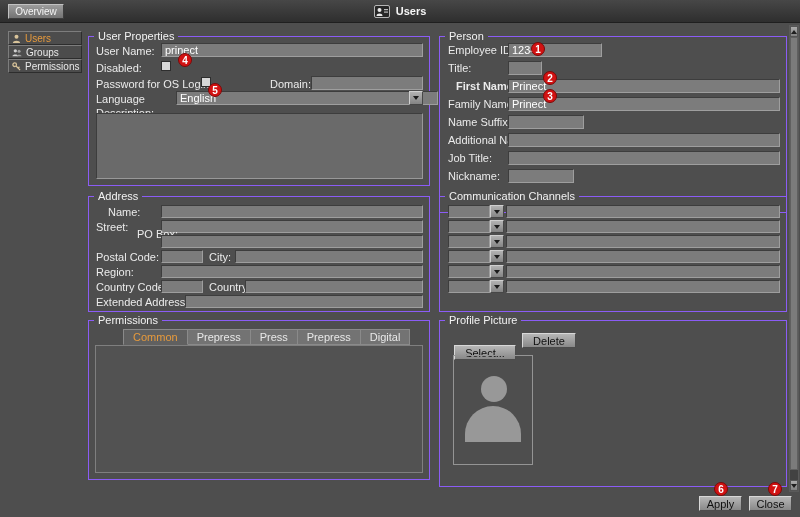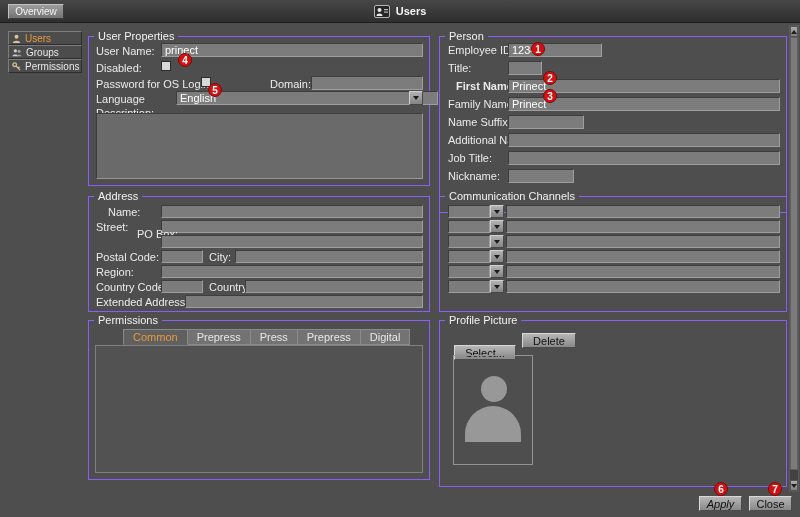--- a/index.html
+++ b/index.html
@@ -96,21 +96,21 @@
   .scrollbar { position:absolute; left:789px; top:25px; width:10px; height:467px; background:#424242; border:1px solid #5a5a5a; }
   .sb-btn {
     position:absolute; left:0; width:8px; height:11px;
     background:linear-gradient(#ababab,#828282); border:1px solid #555;
     display:flex; align-items:center; justify-content:center;
   }
   .sb-thumb { position:absolute; left:0; top:11px; width:8px; height:433px; background:#7b7b7b; border:1px solid #606060; }
   .tri-up { width:0; height:0; border-left:3px solid transparent; border-right:3px solid transparent; border-bottom:4px solid #1e1e1e; }
   .tri-down { width:0; height:0; border-left:3px solid transparent; border-right:3px solid transparent; border-top:4px solid #1e1e1e; }
   
-  .apply-btn { position:absolute; left:699px; top:496px; width:43px; height:15px;font-style:italic; }
+  .apply-btn { position:absolute; left:699px; top:496px; width:43px; height:15px; }
   .close-btn { position:absolute; left:749px; top:496px; width:43px; height:15px; }
 </style>
 </head>
 <body>
 
 <div class="titlebar">
   <button class="btn overview-btn">Overview</button>
   <span style="display:flex;">
     <svg width="16" height="13" viewBox="0 0 16 13">
       <rect x="0.5" y="0.5" width="15" height="12" rx="1.5" fill="#262626" stroke="#b5b5b5"></rect>

